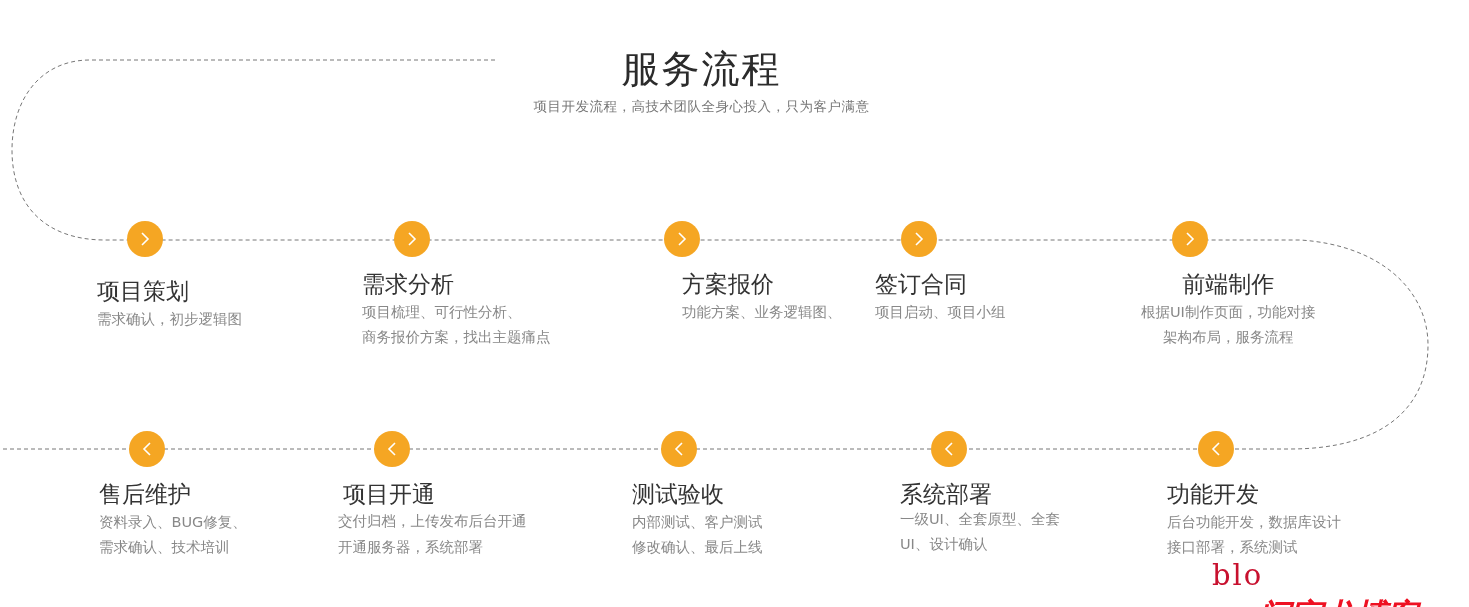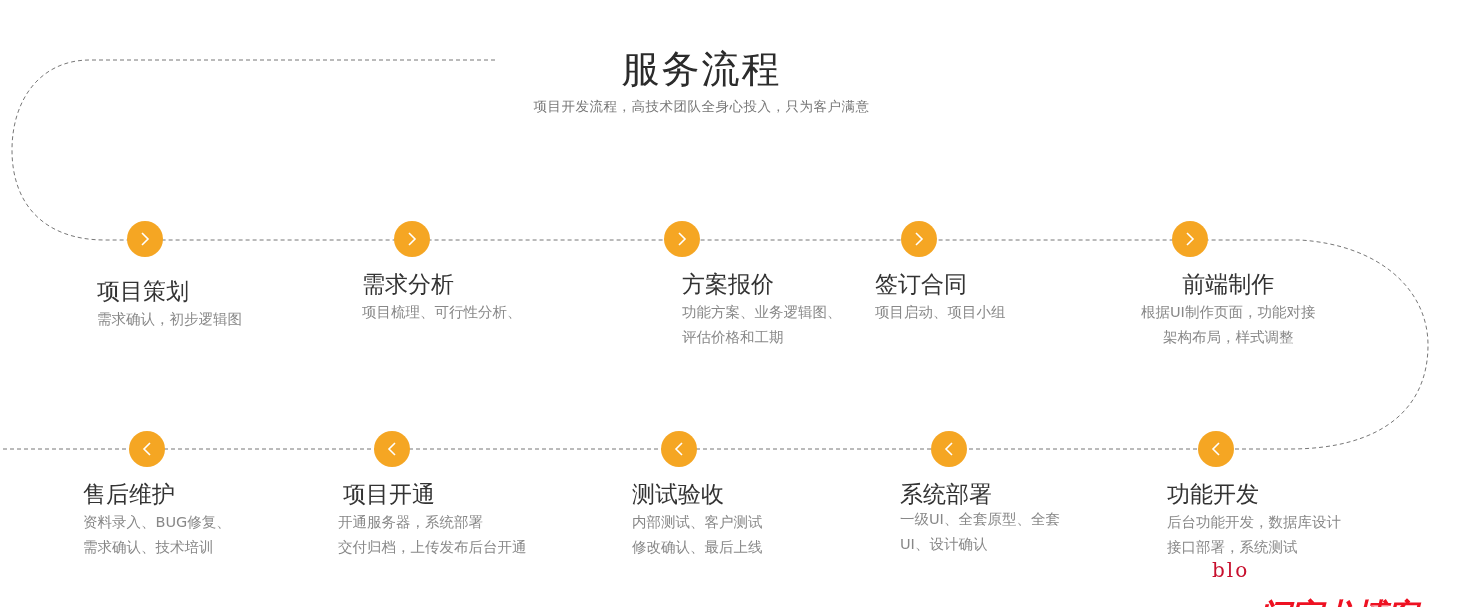--- a/index.html
+++ b/index.html
@@ -21,21 +21,21 @@
     }
     .node svg { width: 16px; height: 16px; }
 
     .step { position: absolute; }
     .step-title { font-size: 23px; color: #333333; line-height: 30px; white-space: nowrap; }
     .step-desc { font-size: 14.5px; color: #888888; line-height: 25px; margin-top: 1px; white-space: nowrap; }
 
     .watermark { position: absolute; left: 1212px; top: 556px; height: 44px; }
     .wm-latin {
       position: absolute; left: 0; top: 2px; font-family: "DejaVu Serif", "Liberation Serif", serif;
-      font-size: 20px; color: #c8102e; letter-spacing: 2px;
+      font-size: 29px; color: #c8102e; letter-spacing: 2px;
     }
     .wm-cn {
       position: absolute; left: 46px; top: 3px; font-size: 33px; font-weight: bold;
       font-style: italic; color: #ee1122; letter-spacing: -1px; white-space: nowrap; margin-top: 35px;
     }
   </style>
 </head>
 <body>
 
 <svg class="path-svg" viewBox="0 0 1469 607">
@@ -73,34 +73,34 @@
     </svg>
 </div>
 
 <div class="step" style="left:97px; top:276px;">
   <div class="step-title">项目策划</div>
   <div class="step-desc">需求确认，初步逻辑图</div>
 </div>
 <div class="step" style="left:362px; top:269px;">
   <div class="step-title">需求分析</div>
   <div class="step-desc">项目梳理、可行性分析、</div>
+  <div class="step-desc" style="margin-top:0">商务报价方案，找出主题痛点</div>
 </div>
 <div class="step" style="left:639px; top:269px;margin-left:43px;">
   <div class="step-title">方案报价</div>
   <div class="step-desc">功能方案、业务逻辑图、</div>
-  <div class="step-desc" style="margin-top:0">评估价格和工期</div>
 </div>
 <div class="step" style="left:875px; top:269px;">
   <div class="step-title">签订合同</div>
   <div class="step-desc">项目启动、项目小组</div>
 </div>
 <div class="step" style="left:1141px; top:269px;text-align:center;">
   <div class="step-title">前端制作</div>
   <div class="step-desc">根据UI制作页面，功能对接</div>
-  <div class="step-desc" style="margin-top:0">架构布局，样式调整</div>
+  <div class="step-desc" style="margin-top:0">架构布局，服务流程</div>
 </div>
 
 <div class="node" style="left:129px; top:431px;">
   <svg viewBox="0 0 16 16">
       <path d="M11 2 L5 8 L11 14" fill="none" stroke="#fff" stroke-width="1.6"></path>
     </svg>
 </div>
 <div class="node" style="left:374px; top:431px;">
   <svg viewBox="0 0 16 16">
       <path d="M11 2 L5 8 L11 14" fill="none" stroke="#fff" stroke-width="1.6"></path>
@@ -115,29 +115,29 @@
   <svg viewBox="0 0 16 16">
       <path d="M11 2 L5 8 L11 14" fill="none" stroke="#fff" stroke-width="1.6"></path>
     </svg>
 </div>
 <div class="node" style="left:1198px; top:431px;">
   <svg viewBox="0 0 16 16">
       <path d="M11 2 L5 8 L11 14" fill="none" stroke="#fff" stroke-width="1.6"></path>
     </svg>
 </div>
 
-<div class="step" style="left:83px; top:479px;">
+<div class="step" style="left:99px; top:479px;">
   <div class="step-title">售后维护</div>
   <div class="step-desc">资料录入、BUG修复、</div>
   <div class="step-desc" style="margin-top:0">需求确认、技术培训</div>
 </div>
 <div class="step" style="left:338px; top:479px;">
   <div class="step-title" style="padding-left:5px">项目开通</div>
+  <div class="step-desc" style="margin-top:0">交付归档，上传发布后台开通</div>
   <div class="step-desc">开通服务器，系统部署</div>
-  <div class="step-desc" style="margin-top:0">交付归档，上传发布后台开通</div>
 </div>
 <div class="step" style="left:632px; top:479px;">
   <div class="step-title">测试验收</div>
   <div class="step-desc">内部测试、客户测试</div>
   <div class="step-desc" style="margin-top:0">修改确认、最后上线</div>
 </div>
 <div class="step" style="left:900px; top:479px;">
   <div class="step-title">系统部署</div>
   <div class="step-desc" style="margin-top:-2px">一级UI、全套原型、全套</div>
   <div class="step-desc" style="margin-top:0">UI、设计确认</div>

